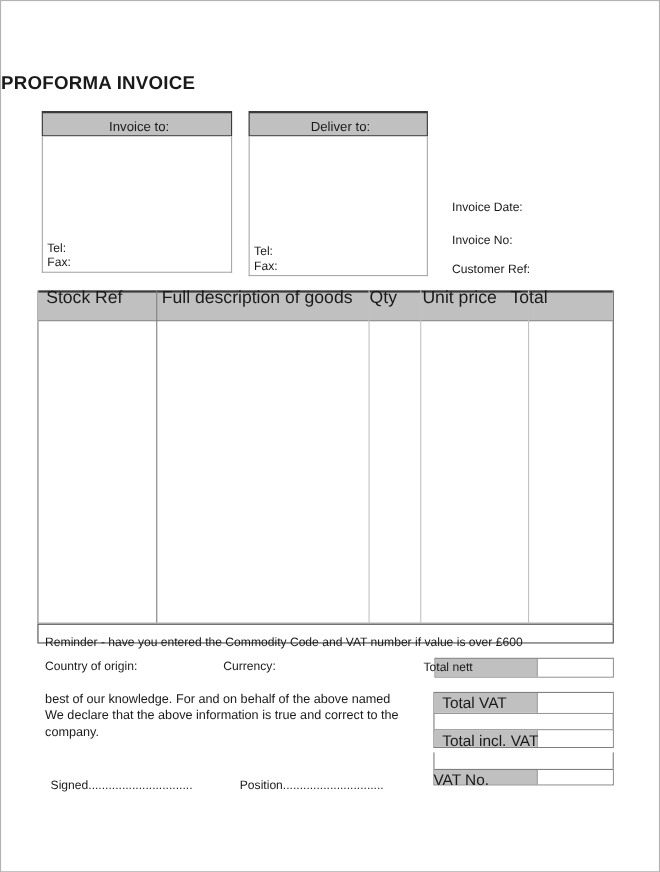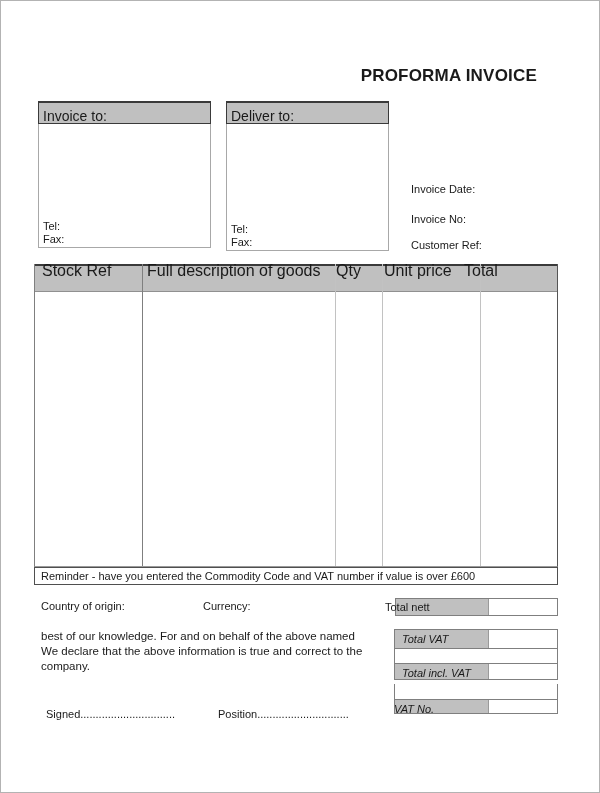--- a/index.html
+++ b/index.html
@@ -4,28 +4,28 @@
 <style>
   * { margin:0; padding:0; box-sizing:border-box; }
   html,body { background:#ffffff; }
   body { font-family:"Liberation Sans", sans-serif; color:#1a1a1a; }
   .page { position:relative; width:600px; height:793px; background:#ffffff;
           border:1px solid #b3b3b3; overflow:hidden; }
   .abs { position:absolute; }
   .txt { font-size:11px; line-height:13px; white-space:nowrap; }
 
   
-  .title { left:0; top:65px; width:536px; text-align:right;
+  .title { left:0; top:65px; width:536px; text-align:left;
            font-size:17px; font-weight:bold; letter-spacing:.2px; }
 
   
   .party { background:#ffffff; }
   .party-header { position:absolute; left:0; top:0; right:0; height:23px;
                   background:#c0c0c0; border:1px solid #3a3a3a; border-top-width:2px;
-                  padding:5px 0 0 4px; font-size:14px; }
+                  padding:5px 0 0 4px; font-size:12px;text-align:center; }
   .party-body { position:absolute; left:0; top:23px; right:0; bottom:0;
                 border:1px solid #a8a8a8; border-top:none; background:#ffffff;padding-left:8px; }
   .telfax { position:absolute; left:4px; bottom:1px; }
   #invoice-to { left:37px; top:100px; width:173px; height:147px; }
   #deliver-to { left:225px; top:100px; width:163px; height:150px; }
 
   
   .meta-label { left:410px; }
 
   
@@ -38,42 +38,42 @@
   .col-label { position:absolute; top:0; font-size:16px; line-height:13px;
                white-space:nowrap; z-index:3; }
   .vline { position:absolute; top:0; bottom:0; width:1px; z-index:1; }
   .vline-dark { background:#7f7f7f; }
   .vline-light { background:#c2c2c2; }
   .tbl-body { position:absolute; left:0; top:28px; right:0; bottom:0; z-index:0; }
 
   
   .reminder { left:33px; top:566px; width:524px; height:18px;
               border:1px solid #4f4f4f; background:#ffffff;
-              padding:2px 0 0 6px; font-size:11px; line-height:13px; white-space:nowrap; }
+              padding:10px 0 0 6px; font-size:11px; line-height:13px; white-space:nowrap; }
 
   
   .decl { left:40px; top:628px; font-size:11.5px; line-height:15px; }
   .decl div { white-space:nowrap; }
 
   .nett-box { left:394px; top:597px; width:163px; height:18px;
               border:1px solid #7f7f7f; background:#ffffff; }
   .nett-gray { position:absolute; left:0; top:0; bottom:0; width:93px;
                background:#c0c0c0; border-right:1px solid #9a9a9a; }
   .nett-label { left:384px; top:600px; z-index:2; }
 
   .totals { left:393px; top:628px; width:164px; height:90px; }
   .t-row { position:absolute; left:0; width:164px; border:1px solid #7f7f7f;
            background:#ffffff; }
   .t-gap { position:absolute; left:0; width:164px; border-left:1px solid #7f7f7f;
            border-right:1px solid #7f7f7f; background:#ffffff; }
   .t-gray { position:absolute; left:0; top:0; bottom:0; width:94px;
             background:#c0c0c0; border-right:1px solid #9a9a9a; }
   .t-val { position:absolute; left:94px; right:0; top:0; bottom:0; background:#ffffff; }
-  .t-label { position:absolute; left:7px; top:3px; font-size:11px; line-height:13px;
-             white-space:nowrap; z-index:2;font-style:italic; }
+  .t-label { position:absolute; left:7px; top:3px; font-size:14px; line-height:13px;
+             white-space:nowrap; z-index:2; }
   #row-vat   { top:0;   height:20px; }
   #gap-1     { top:20px; height:14px; }
   #row-incl  { top:34px; height:17px; }
   #gap-2     { top:55px; height:15px; }
   #row-vatno { top:70px; height:15px; }
   #row-vatno .t-label { left:-1px; }
 
   .signed-line { left:45px; top:707px; }
   .position-line { left:217px; top:707px; }
 </style>

